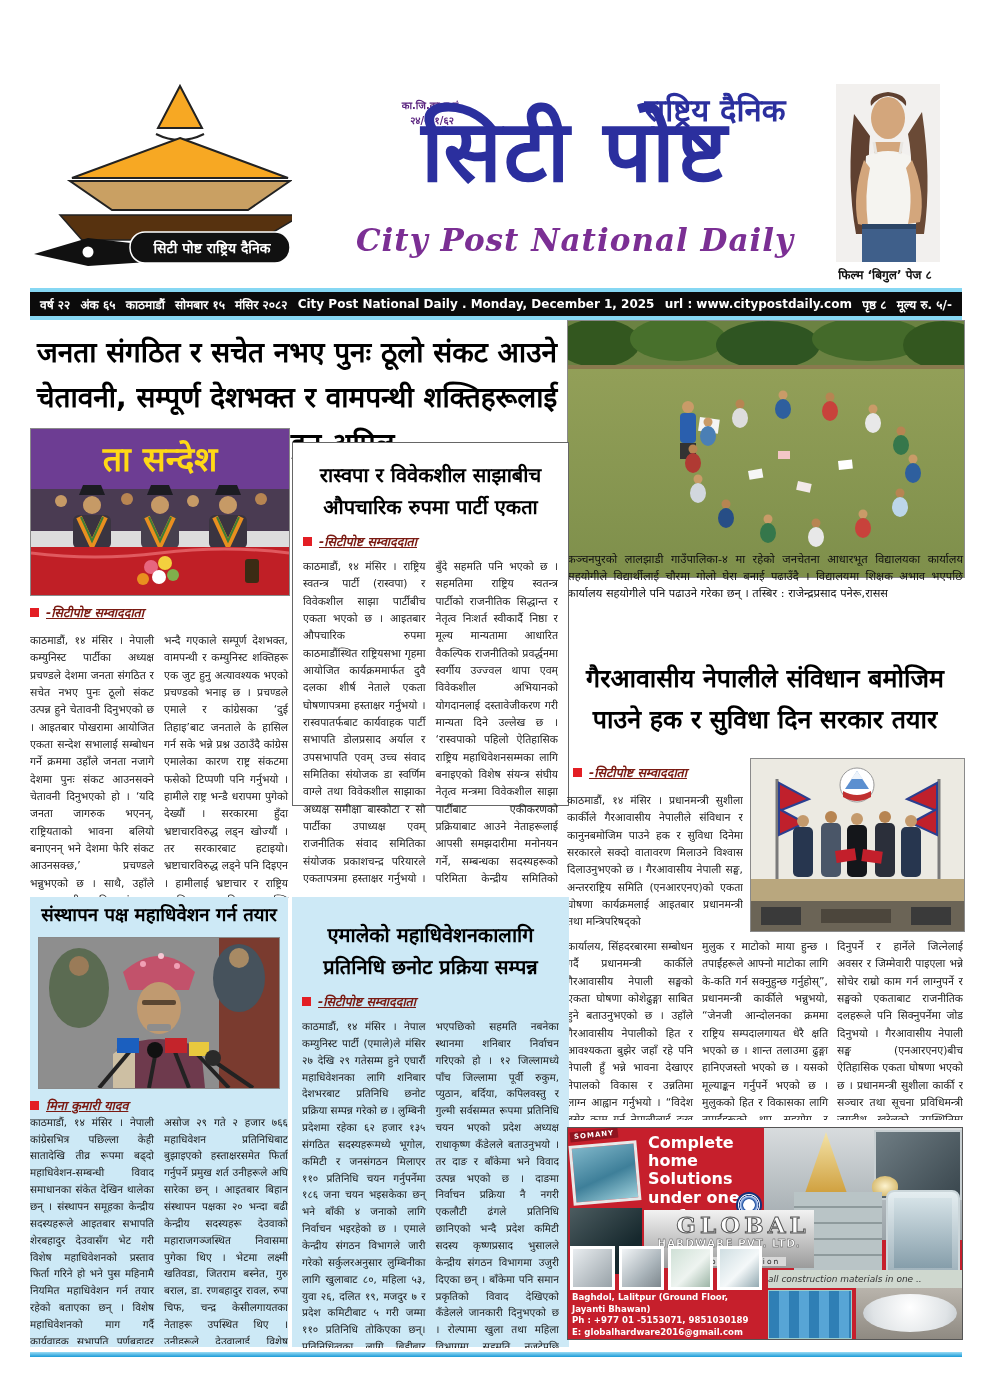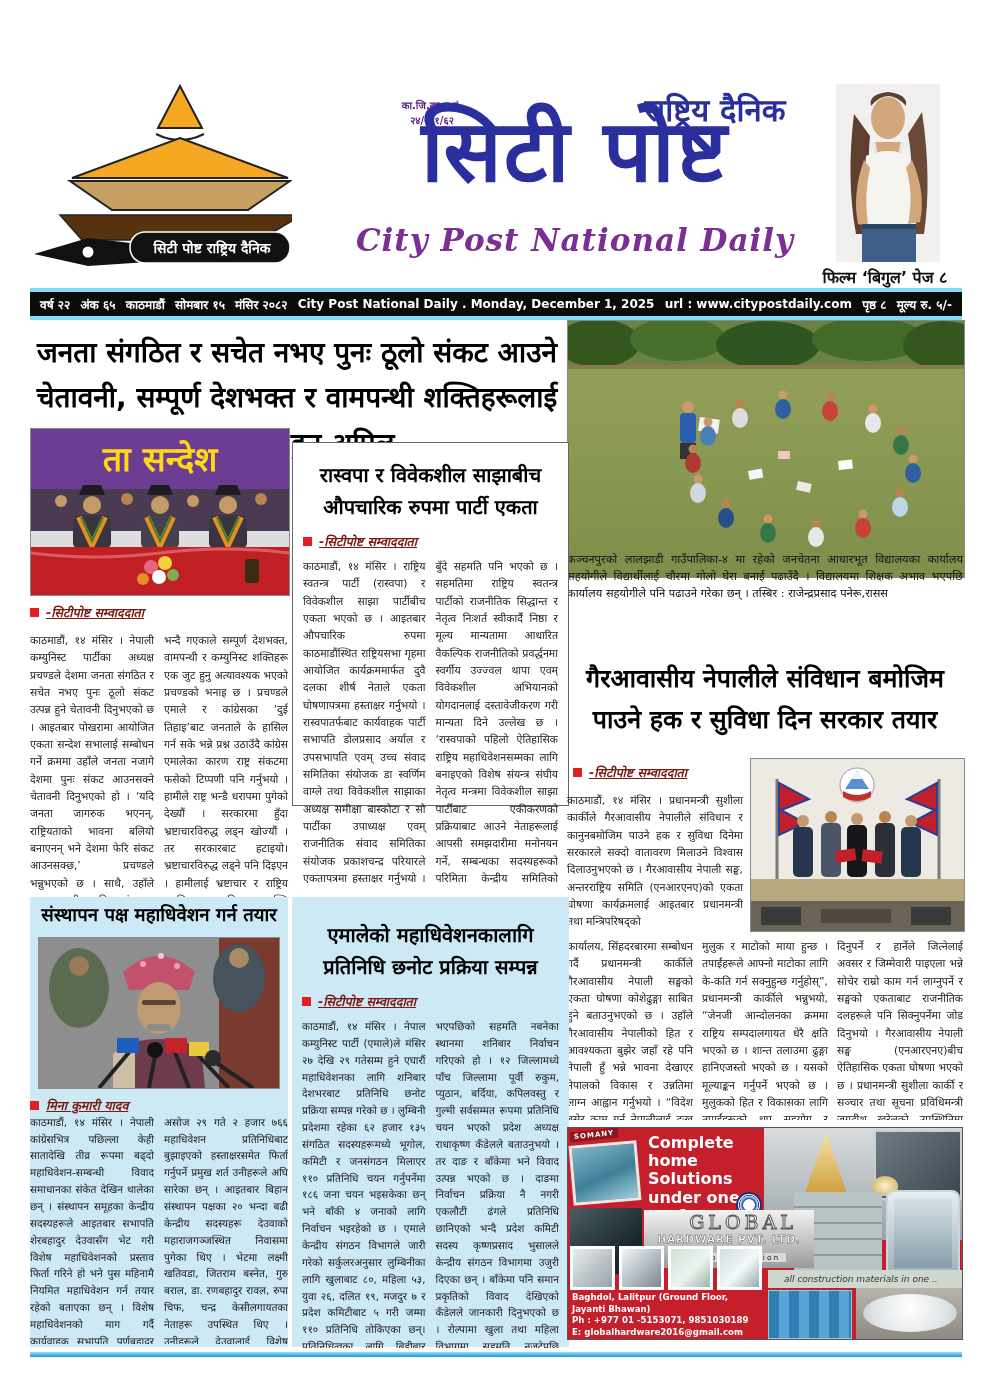--- a/index.html
+++ b/index.html
@@ -6,21 +6,21 @@
   .page { position:relative; width:992px; height:1375px; margin:0 auto; background:#fff;
           font-family:"DejaVu Sans","Liberation Sans",sans-serif; color:#111; overflow:hidden; }
   .abs { position:absolute; }
 
   
   .reg-no { font-size:10px; font-weight:bold; color:#5b2580; text-align:center; line-height:1.5; }
   .np-tagline { font-size:31px; font-weight:bold; color:#2b2f9e; text-align:center; }
   .np-title { font-size:86px; font-weight:bold; color:#2b2f9e; text-align:center; line-height:1.05; letter-spacing:2px; }
   .en-title { font-family:"DejaVu Serif","Liberation Serif",serif; font-style:italic; font-weight:bold;
               font-size:31px; color:#7b2f94; text-align:center; letter-spacing:1px; }
-  .promo-cap { font-size:16px; font-weight:bold; color:#111; text-align:center; }
+  .promo-cap { font-size:12px; font-weight:bold; color:#111; text-align:center; }
   .photo-frame { border:1px solid #8a8a8a; background:#ddd; overflow:hidden; }
   .photo-frame svg { display:block; }
 
   
   .dateline { left:30px; top:288px; width:932px; height:32px; box-sizing:border-box;
               background:#0b0b0b; border-top:4px solid #86d7f3; border-bottom:4px solid #86d7f3;
               color:#fff; display:flex; align-items:center; justify-content:space-between;
               padding:0 10px; font-size:12px; font-weight:bold; white-space:nowrap; }
 
   
@@ -61,38 +61,38 @@
   .ad-chandelier { position:absolute; left:34px; top:4px; width:56px; height:62px;
                    background:linear-gradient(#f3e3a8,#cf9f3d); clip-path:polygon(50% 0,88% 100%,12% 100%); }
   .ad-mirror { position:absolute; right:2px; top:2px; width:88px; height:70px;
                background:linear-gradient(135deg,#6f7d84,#39464d); border:2px solid #c8cfd2; }
   .ad-sconce { position:absolute; left:108px; top:48px; width:26px; height:20px; border-radius:50% 50% 8px 8px;
                background:radial-gradient(#fdf3cf,#caa84f); }
   .ad-woman { position:absolute; left:2px; top:80px; width:72px; height:66px;
               background:linear-gradient(140deg,#4c5c60,#16282d 70%); }
   .ad-panel { position:absolute; left:76px; top:82px; width:170px; height:58px; text-align:center;
               background:linear-gradient(180deg,#f2f2f2,#9b9b9b); padding-top:3px; }
-  .ad-global { font-family:"DejaVu Serif","Liberation Serif",serif; font-size:19px; font-weight:normal;
+  .ad-global { font-family:"DejaVu Serif","Liberation Serif",serif; font-size:23px; font-weight:bold;
                color:#fdfdfd; -webkit-text-stroke:1px #555; letter-spacing:4px; line-height:1.05;margin-left:28px; }
   .ad-company2 { font-size:10.5px; font-weight:bold; color:#fff; -webkit-text-stroke:0.4px #444; letter-spacing:1px; }
   .ad-slogan { font-size:7.5px; letter-spacing:2px; color:#222; background:#d9d9d9; display:inline-block; padding:0 6px; }
   .ad-shower { position:absolute; left:318px; top:62px; width:74px; height:86px; border:2px solid #cbd6da;
                border-radius:8px 8px 0 0; background:linear-gradient(#dce8ec,#7f98a5);
                box-shadow:inset 0 0 0 6px rgba(255,255,255,.25); }
   .ad-shelves { position:absolute; left:226px; top:64px; width:88px; height:92px;
                 background:repeating-linear-gradient(180deg,#b9c4c6 0 14px,#8e9a9c 14px 16px),
                            repeating-linear-gradient(90deg,rgba(200,100,60,.55) 0 9px,rgba(60,120,190,.55) 9px 18px,rgba(230,200,80,.55) 18px 27px); }
   .ad-thumbs { position:absolute; left:2px; top:118px; width:192px; height:44px; display:flex; gap:4px; }
   .ad-thumbs .thumb { flex:1; border:3px solid #fff; }
   .t1 { background:linear-gradient(135deg,#e9edf0,#98a2a8); }
   .t2 { background:linear-gradient(135deg,#f2f5f7,#aab4ba 60%,#7d878d); }
   .t3 { background:linear-gradient(135deg,#cfe0d6,#eef4f0 55%,#9cb5a6); }
   .t4 { background:linear-gradient(135deg,#cfdee2,#f4f8f9 55%,#93aab2); }
   .ad-strip { position:absolute; left:200px; top:142px; width:196px; height:18px; background:#cfd8cf;
-              font-style:italic; font-size:9px; color:#333; line-height:18px; padding-left:16px; }
+              font-style:italic; font-size:9px; color:#333; line-height:18px; padding-left:0; }
   .ad-contact { position:absolute; left:4px; top:164px; width:192px; color:#fff; font-size:8.6px;
                 font-weight:bold; line-height:1.35; }
   .ad-pipes { position:absolute; left:200px; top:162px; width:84px; height:49px; border:1px solid #9cc;
               background:repeating-linear-gradient(90deg,#2f7fb5 0 10px,#57a5d6 10px 20px); }
   .ad-tub { position:absolute; left:288px; top:160px; width:108px; height:51px;
             background:linear-gradient(#b9b4ac,#8f8a82); }
   .ad-tub-inner { width:94px; height:38px; margin:6px auto 0; border-radius:50%;
                   background:radial-gradient(circle at 50% 35%,#ffffff,#dfe3e6 70%,#c2c8cc); }
 
   .footer-line { left:30px; top:1352px; width:932px; height:5px;

